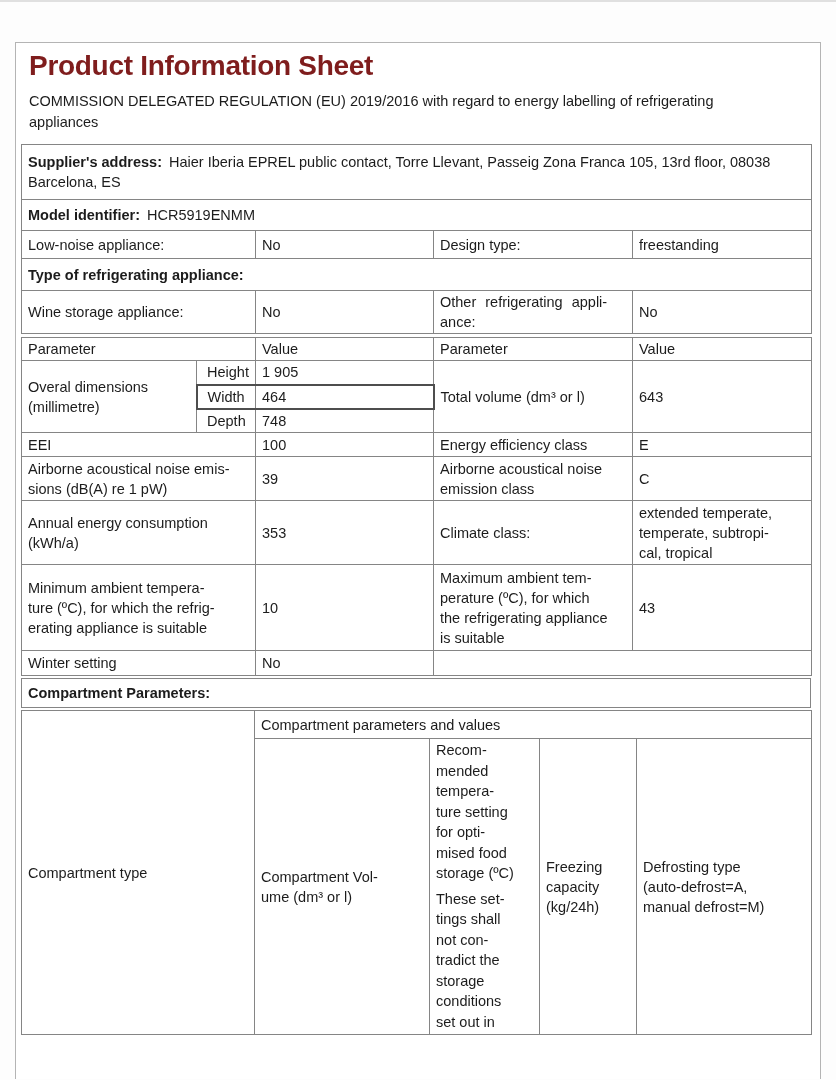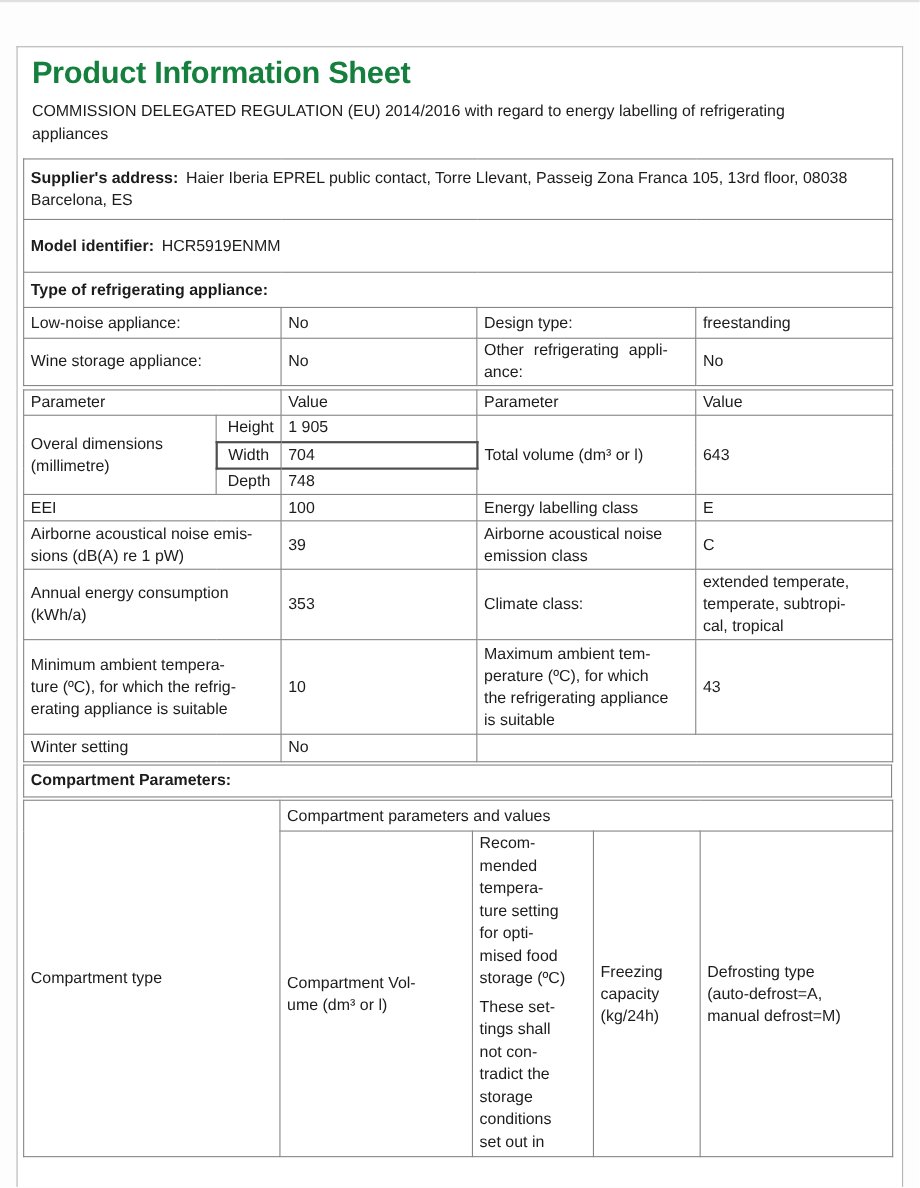--- a/index.html
+++ b/index.html
@@ -17,21 +17,21 @@
     border-bottom:none;
     padding:2px 5px 0 5px;
     height:1037px;
     overflow:hidden;
     background:#ffffff;
     box-sizing:border-box;
   }
   h1.title {
     margin:4px 0 0 8px;
     font-size:28px; line-height:33px;
-    font-weight:700; color:#15803d;
+    font-weight:700; color:#7f1d1d;
     letter-spacing:-0.3px;
   }
   p.reg {
     margin:9px 8px 11px 8px;
     font-size:14.5px; line-height:21px;
     white-space:pre-line;
   }
   table.t {
     width:790px; table-layout:fixed;
     border-collapse:collapse;
@@ -51,49 +51,49 @@
   table.tc td.c { text-align:left; }
   td.cnarrow { vertical-align:top !important; line-height:20.5px; padding-top:2px; }
   td.cnarrow .p2 { margin-top:5px; }
 </style>
 </head>
 <body>
 
 <div class="sheet">
 
   <h1 class="title">Product Information Sheet</h1>
-  <p class="reg ml">COMMISSION DELEGATED REGULATION (EU) 2014/2016 with regard to energy labelling of refrigerating
+  <p class="reg ml">COMMISSION DELEGATED REGULATION (EU) 2019/2016 with regard to energy labelling of refrigerating
 appliances</p>
 
   <table class="t t1">
     <colgroup>
         <col style="width:234px">
         <col style="width:178px">
         <col style="width:199px">
         <col style="width:179px">
       </colgroup>
     <tbody>
     <tr style="height:55px">
       <td colspan="4">
         <span class="b">Supplier's address:</span><span class="val">Haier Iberia EPREL public contact, Torre Llevant, Passeig Zona Franca 105, 13rd floor, 08038 Barcelona, ES</span>
       </td>
     </tr>
-    <tr style="height:48px">
+    <tr style="height:31px">
       <td colspan="4">
         <span class="b">Model identifier:</span><span class="val">HCR5919ENMM</span>
       </td>
     </tr>
+    <tr style="height:28px">
+      <td>Low-noise appliance:</td>
+      <td>No</td>
+      <td>Design type:</td>
+      <td>freestanding</td>
+    </tr>
     <tr style="height:32px">
       <td colspan="4" class="b">Type of refrigerating appliance:</td>
-    </tr>
-    <tr style="height:28px">
-      <td>Low-noise appliance:</td>
-      <td>No</td>
-      <td>Design type:</td>
-      <td>freestanding</td>
     </tr>
     <tr style="height:43px">
       <td>Wine storage appliance:</td>
       <td>No</td>
       <td class="ml wide-sp">Other refrigerating appli-
 ance:</td>
       <td>No</td>
     </tr>
   </tbody>
     </table>
@@ -116,30 +116,30 @@
     <tr style="height:24px">
       <td rowspan="3" class="ml">Overal dimensions
 (millimetre)</td>
       <td class="sub">Height</td>
       <td>1 905</td>
       <td rowspan="3">Total volume (dm³ or l)</td>
       <td rowspan="3">643</td>
     </tr>
     <tr style="height:24px">
       <td class="sub hlL">Width</td>
-      <td class="hlR">704</td>
+      <td class="hlR">464</td>
     </tr>
     <tr style="height:24px">
       <td class="sub">Depth</td>
       <td>748</td>
     </tr>
     <tr style="height:24px">
       <td colspan="2">EEI</td>
       <td>100</td>
-      <td>Energy labelling class</td>
+      <td>Energy efficiency class</td>
       <td>E</td>
     </tr>
     <tr style="height:44px">
       <td colspan="2" class="ml">Airborne acoustical noise emis-
 sions (dB(A) re 1 pW)</td>
       <td>39</td>
       <td class="ml">Airborne acoustical noise
 emission class</td>
       <td>C</td>
     </tr>

